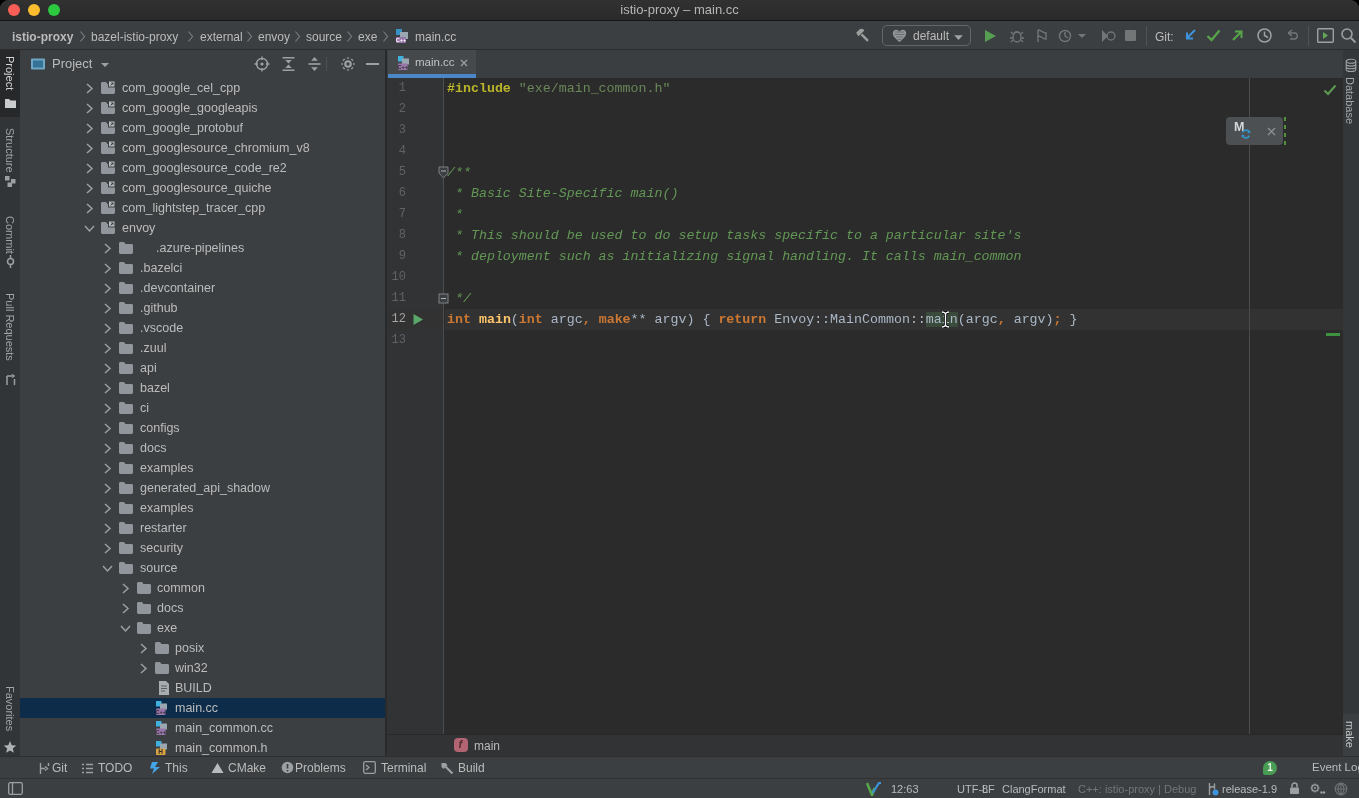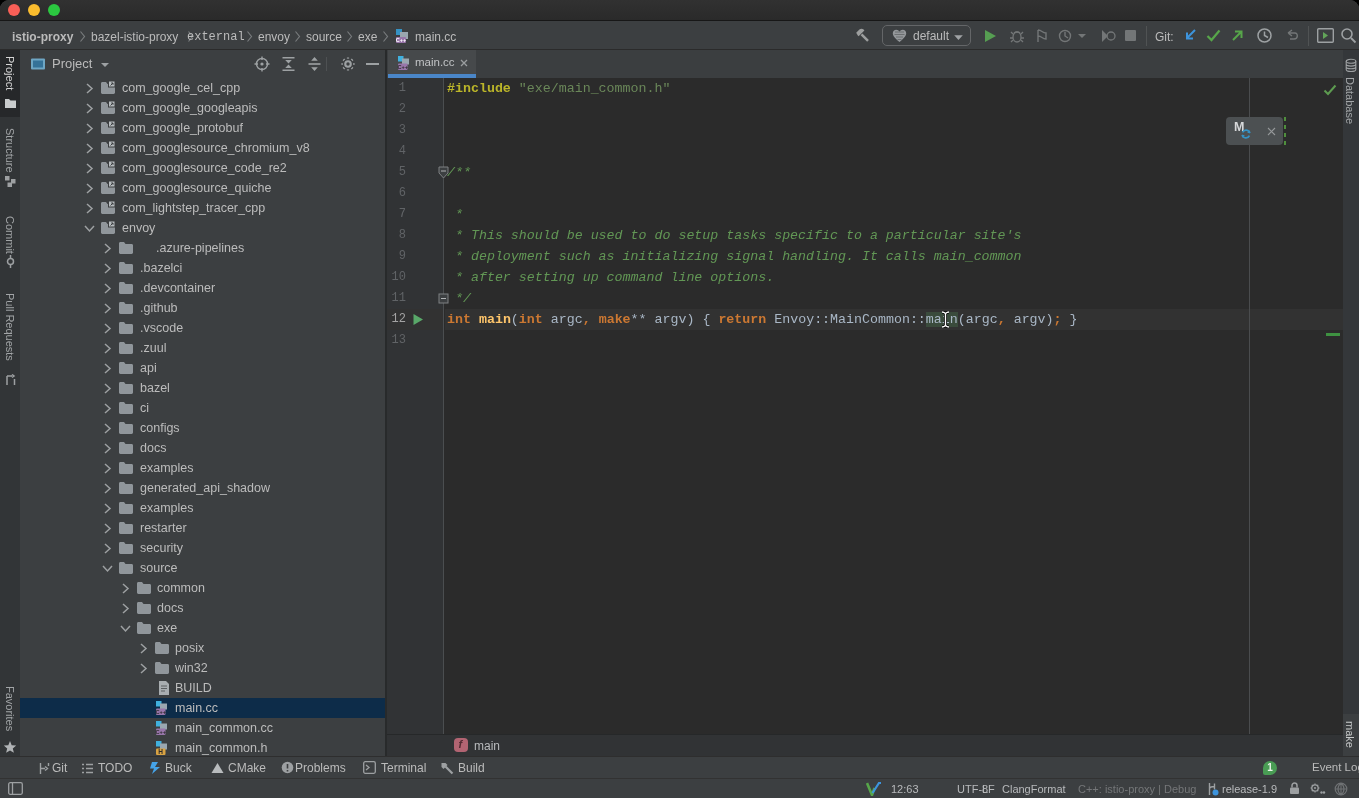--- a/index.html
+++ b/index.html
@@ -70,32 +70,33 @@
   .sbitem { position:absolute; top:4px; white-space:nowrap; }
 </style>
 </head>
 <body>
 <div id="win">
 
   <div id="titlebar" class="abs">
     <div class="tl" style="left:8px;  background:#f95f57;"></div>
     <div class="tl" style="left:28px; background:#fbbd2e;"></div>
     <div class="tl" style="left:48px; background:#2bc840;"></div>
+    <div id="title">istio-proxy – main.cc</div>
   </div>
 
   <div id="navbar" class="abs">
     <div class="bc" style="left:12px; font-weight:bold;">istio-proxy</div>
     <svg class="bcsep" style="left:79px;" width="7" height="11">
         <path d="M1.5 0.5 L5.5 5.5 L1.5 10.5" stroke="#787b7d" stroke-width="1.2" fill="none"></path>
       </svg>
     <div class="bc" style="left:91px;">bazel-istio-proxy</div>
     <svg class="bcsep" style="left:187px;" width="7" height="11">
         <path d="M1.5 0.5 L5.5 5.5 L1.5 10.5" stroke="#787b7d" stroke-width="1.2" fill="none"></path>
       </svg>
-    <div class="bc" style="left:187px;font-family:Liberation Mono, monospace;">external</div>
+    <div class="bc" style="left:200px;">external</div>
     <svg class="bcsep" style="left:246px;" width="7" height="11">
         <path d="M1.5 0.5 L5.5 5.5 L1.5 10.5" stroke="#787b7d" stroke-width="1.2" fill="none"></path>
       </svg>
     <div class="bc" style="left:258px;">envoy</div>
     <svg class="bcsep" style="left:294px;" width="7" height="11">
         <path d="M1.5 0.5 L5.5 5.5 L1.5 10.5" stroke="#787b7d" stroke-width="1.2" fill="none"></path>
       </svg>
     <div class="bc" style="left:306px;">source</div>
     <svg class="bcsep" style="left:346px;" width="7" height="11">
         <path d="M1.5 0.5 L5.5 5.5 L1.5 10.5" stroke="#787b7d" stroke-width="1.2" fill="none"></path>
@@ -617,24 +618,24 @@
           <path d="M3 5 L8 5" stroke="#b0b3b5" stroke-width="1"></path>
         </svg>
       <svg class="abs" style="left:51px; top:215px;" width="11" height="11" viewBox="0 0 11 11">
           <rect x="1" y="1" width="9" height="9" fill="#3c3f41" stroke="#7e8183" stroke-width="1"></rect>
           <path d="M3 5.5 L8 5.5" stroke="#b0b3b5" stroke-width="1"></path>
         </svg>
     </div>
     <div id="code">
       <div class="cl" style="top:0px"><span class="dir">#include</span> <span class="str">"exe/main_common.h"</span></div>
       <div class="cl" style="top:84px"><span class="doc">/**</span></div>
+      <div class="cl" style="top:105px"><span class="doc"> * Basic Site-Specific main()</span></div>
       <div class="cl" style="top:126px"><span class="doc"> *</span></div>
       <div class="cl" style="top:147px"><span class="doc"> * This should be used to do setup tasks specific to a particular site's</span></div>
       <div class="cl" style="top:168px"><span class="doc"> * deployment such as initializing signal handling. It calls main_common</span></div>
-      <div class="cl" style="top:189px"><span class="doc"> * after setting up command line options.</span></div>
       <div class="cl" style="top:210px"><span class="doc"> */</span></div>
       <div class="cl" style="top:231px"><span class="kw">int</span> <span class="fn">main</span>(<span class="kw">int</span> argc<span class="kw">,</span> <span class="kw">make</span>** argv) { <span class="kw">return</span> Envoy::MainCommon::<span style="background:#3a4b3c">main</span>(argc<span class="kw">,</span> argv)<span class="kw">;</span> }</div>
     </div>
 
     <svg class="abs" style="left:553px; top:261px;" width="11" height="17" viewBox="0 0 11 17">
       <path d="M2 1 C3.5 1 4.5 1.5 5.5 2.5 C6.5 1.5 7.5 1 9 1 M5.5 2.5 L5.5 14.5 M2 16 C3.5 16 4.5 15.5 5.5 14.5 C6.5 15.5 7.5 16 9 16" stroke="#000" stroke-width="3" fill="none"></path>
       <path d="M2 1 C3.5 1 4.5 1.5 5.5 2.5 C6.5 1.5 7.5 1 9 1 M5.5 2.5 L5.5 14.5 M2 16 C3.5 16 4.5 15.5 5.5 14.5 C6.5 15.5 7.5 16 9 16" stroke="#fff" stroke-width="1.4" fill="none"></path>
     </svg>
 
     <svg class="abs" style="left:936px; top:34px;" width="14" height="12">
@@ -680,21 +681,21 @@
         <path d="M2.5 1 L2.5 12 M2.5 6.5 L7 6.5 M7 4.5 L9.5 6.5 L7 8.5 M10.5 1 L10.5 4" stroke="#9da0a2" stroke-width="1.4" fill="none"></path>
       </svg>
     <span class="sbitem" style="left:52px;">Git</span>
     <svg class="abs" style="left:81px; top:5px;" width="13" height="13" viewBox="0 0 13 13">
         <path d="M1 2.5 h2 M5 2.5 h7 M1 6.5 h2 M5 6.5 h7 M1 10.5 h2 M5 10.5 h7" stroke="#9da0a2" stroke-width="1.5"></path>
       </svg>
     <span class="sbitem" style="left:98px;">TODO</span>
     <svg class="abs" style="left:148px; top:4px;" width="14" height="14" viewBox="0 0 14 14">
         <path d="M4 1 L10 1 L7 6 L12 6 L4 13 L6 7.5 L2 7.5 Z" fill="#45a3e8"></path>
       </svg>
-    <span class="sbitem" style="left:165px;">Buck</span>
+    <span class="sbitem" style="left:165px;">This</span>
     <svg class="abs" style="left:211px; top:5px;" width="13" height="12">
         <path d="M6.5 1 L12.5 11 L0.5 11 Z" fill="#b8bbbd"></path>
       </svg>
     <span class="sbitem" style="left:228px;">CMake</span>
     <svg class="abs" style="left:281px; top:4px;" width="13" height="13" viewBox="0 0 13 13">
         <circle cx="6.5" cy="6.5" r="5.8" fill="#9da0a2"></circle>
         <path d="M6.5 3 L6.5 7.5 M6.5 9 L6.5 10.5" stroke="#3c3f41" stroke-width="1.6"></path>
       </svg>
     <span class="sbitem" style="left:295px;">Problems</span>
     <svg class="abs" style="left:363px; top:4px;" width="13" height="13" viewBox="0 0 13 13">

